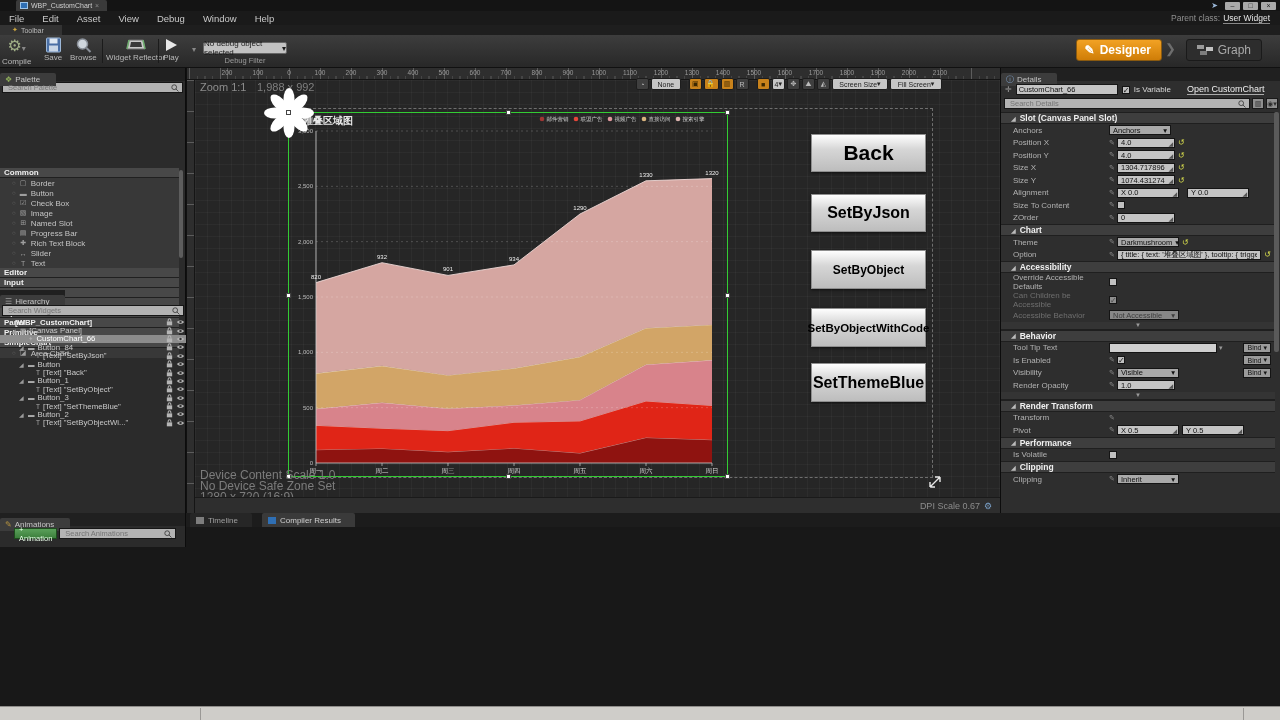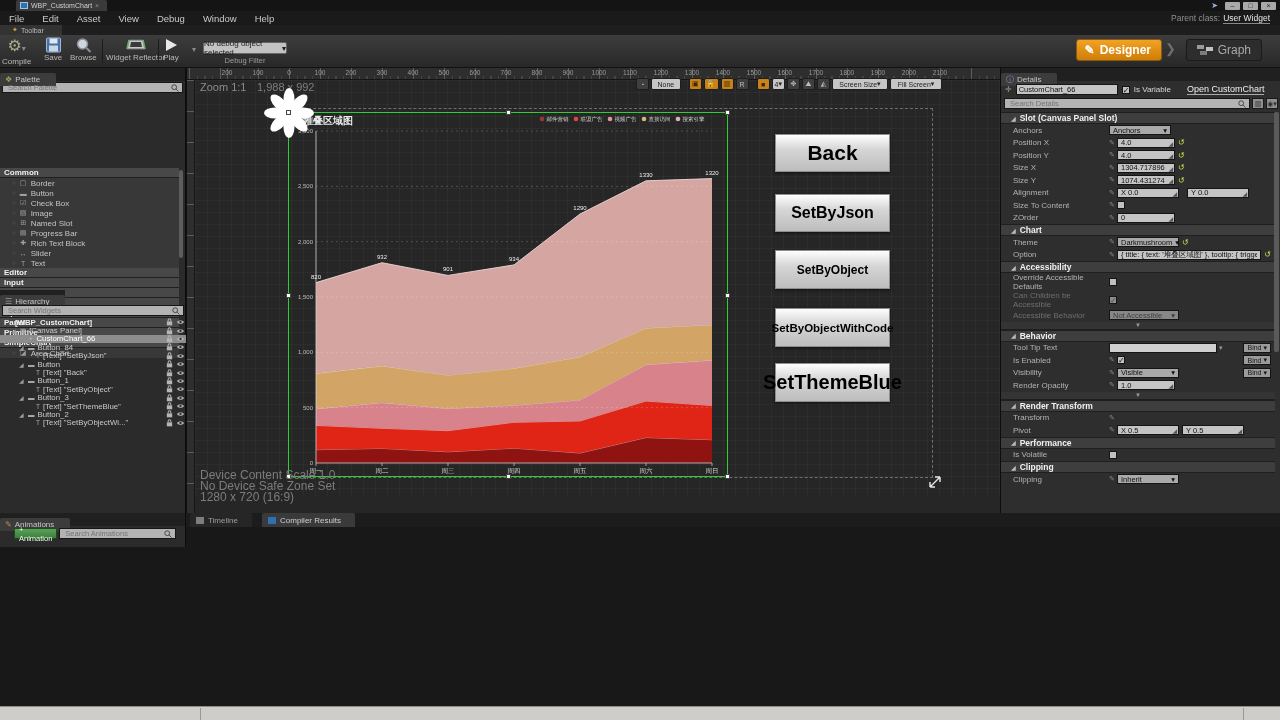--- a/index.html
+++ b/index.html
@@ -87,21 +87,21 @@
   .ctb.light{background:#c6c6c6;color:#222;}
   .ctb.orange{background:#c8821b;color:#3c2800;}
 
   #root-dashed{position:absolute;left:101px;top:40px;width:645px;height:370px;border:1px dashed #6e6e6e;}
   #widget-box{position:absolute;left:101px;top:44px;width:440px;height:365px;border:1px solid #33cc33;}
   .handle{position:absolute;width:5px;height:5px;background:#fff;border:1px solid #444;}
   #chart-svg-holder{position:absolute;left:0;top:0;width:440px;height:365px;}
   #flower{position:absolute;left:-26px;top:-26px;width:52px;height:52px;}
   #resize-arrow{position:absolute;left:742px;top:408px;width:12px;height:12px;}
 
-  .pv-btn{position:absolute;left:588px;width:115px;display:flex;align-items:center;justify-content:center;
+  .pv-btn{position:absolute;left:624px;width:115px;display:flex;align-items:center;justify-content:center;
     background:linear-gradient(#fefefe,#d6d6d6 40%,#bdbdbd);border:1px solid #8e8e8e;
     box-shadow:0 1px 3px rgba(0,0,0,.6);color:#000;font-weight:bold;}
 
   #status-lines{position:absolute;left:13px;top:402px;color:#7c7c7c;font-size:12px;line-height:11px;font-weight:normal;}
   #dpi-bar{position:absolute;left:8px;bottom:0;width:805px;height:16px;background:#2e2e2e;border-top:1px solid #1a1a1a;
     display:flex;align-items:center;justify-content:flex-end;color:#8c8c8c;font-size:9px;padding-right:8px;gap:4px;}
   #dpi-gear{color:#7aa0c8;font-size:9px;}
 
   
   #details{position:absolute;left:1000px;top:68px;width:280px;height:445px;background:#2e2e2e;border-left:1px solid #0c0c0c;}
@@ -663,28 +663,32 @@
 
   <svg id="resize-arrow" viewBox="0 0 12 12">
     <path d="M1 11 L11 1 M1 11 L1 6 M1 11 L6 11 M11 1 L6 1 M11 1 L11 6" stroke="#e8e8e8" stroke-width="1.4" fill="none"></path>
   </svg>
 
   <div id="preview-buttons">
       <div class="pv-btn" style="top: 66px; height: 38px; font-size: 21px;">Back</div>
       <div class="pv-btn" style="top: 126px; height: 38px; font-size: 16px;">SetByJson</div>
       <div class="pv-btn" style="top: 182px; height: 39px; font-size: 12px;">SetByObject</div>
       <div class="pv-btn" style="top: 240px; height: 39px; font-size: 11.5px;">SetByObjectWithCode</div>
-      <div class="pv-btn" style="top: 295px; height: 39px; font-size: 20px;">SetThemeBlue</div>
+      <div class="pv-btn" style="top: 295px; height: 39px; font-size: 16px;">SetThemeBlue</div>
     </div>
 
   <div id="status-lines">
       <div>Device Content Scale 1.0</div>
       <div>No Device Safe Zone Set</div>
       <div>1280 x 720 (16:9)</div>
     </div>
+  <div id="dpi-bar">
+    <span>DPI Scale 0.67</span>
+    <span id="dpi-gear">⚙</span>
+  </div>
 </div>
 
 <div id="details">
   <div style="background:#202020;height:13px">
     <span class="panel-tab">
       <span style="color:#7d9cc0">ⓘ</span>
       <span>Details</span>
     </span>
   </div>
   <div id="details-name-row">

